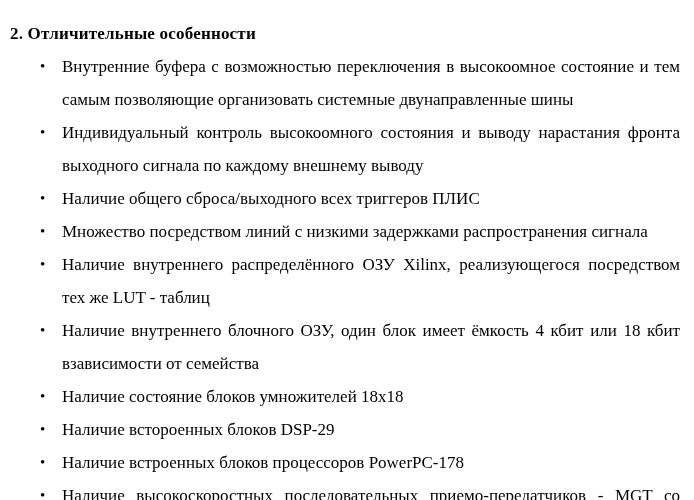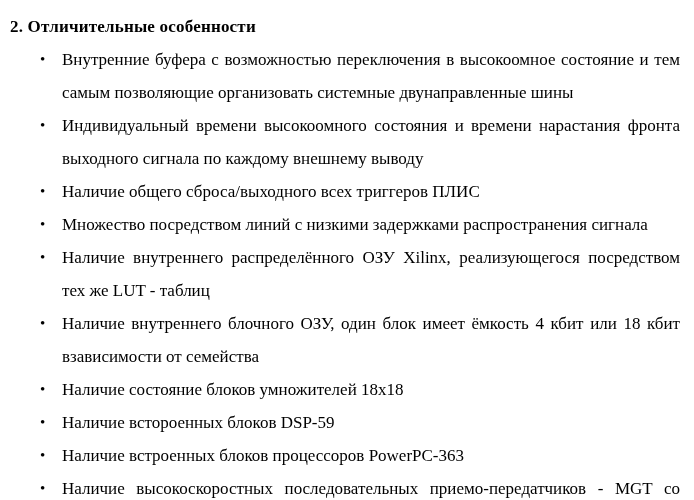--- a/index.html
+++ b/index.html
@@ -7,21 +7,21 @@
   body {
     width: 694px;
     height: 500px;
     overflow: hidden;
     font-family: "Liberation Serif", "DejaVu Serif", serif;
     color: #000000;
   }
   .page {
     width: 694px;
     height: 500px;
-    padding: 10px 14px 0 10px;
+    padding: 17px 14px 0 10px;
   }
   .heading {
     font-size: 17px;
     font-weight: bold;
     line-height: 33px;
     letter-spacing: 0.2px;
   }
   .list {
     width: 100%;
   }
@@ -49,21 +49,21 @@
 <div class="page">
   <div class="heading">2. Отличительные особенности</div>
   <div class="list">
   <div class="bullet-row">
     <span class="marker">•</span>
     <span class="text">Внутренние буфера с возможностью переключения в высокоомное состояние и тем самым позволяющие организовать системные двунаправленные шины</span>
   </div>
 
   <div class="bullet-row">
     <span class="marker">•</span>
-    <span class="text">Индивидуальный времени высокоомного состояния и времени нарастания фронта выходного сигнала по каждому внешнему выводу</span>
+    <span class="text">Индивидуальный контроль высокоомного состояния и выводу нарастания фронта выходного сигнала по каждому внешнему выводу</span>
   </div>
 
   <div class="bullet-row">
     <span class="marker">•</span>
     <span class="text">Наличие общего сброса/выходного всех триггеров ПЛИС</span>
   </div>
 
   <div class="bullet-row">
     <span class="marker">•</span>
     <span class="text">Множество посредством линий с низкими задержками распространения сигнала</span>
@@ -79,26 +79,26 @@
     <span class="text">Наличие внутреннего блочного ОЗУ, один блок имеет ёмкость 4 кбит или 18 кбит взависимости от семейства</span>
   </div>
 
   <div class="bullet-row">
     <span class="marker">•</span>
     <span class="text">Наличие состояние блоков умножителей 18х18</span>
   </div>
 
   <div class="bullet-row">
     <span class="marker">•</span>
-    <span class="text">Наличие встороенных блоков DSP-59</span>
+    <span class="text">Наличие встороенных блоков DSP-29</span>
   </div>
 
   <div class="bullet-row">
     <span class="marker">•</span>
-    <span class="text">Наличие встроенных блоков процессоров PowerPC-363</span>
+    <span class="text">Наличие встроенных блоков процессоров PowerPC-178</span>
   </div>
 
   <div class="bullet-row">
     <span class="marker">•</span>
     <span class="text">Наличие высокоскоростных последовательных приемо-передатчиков - MGT со скоростью передачи данных 11 ГБит/с</span>
   </div>
 </div>
 </div>
 
 </body></html>

